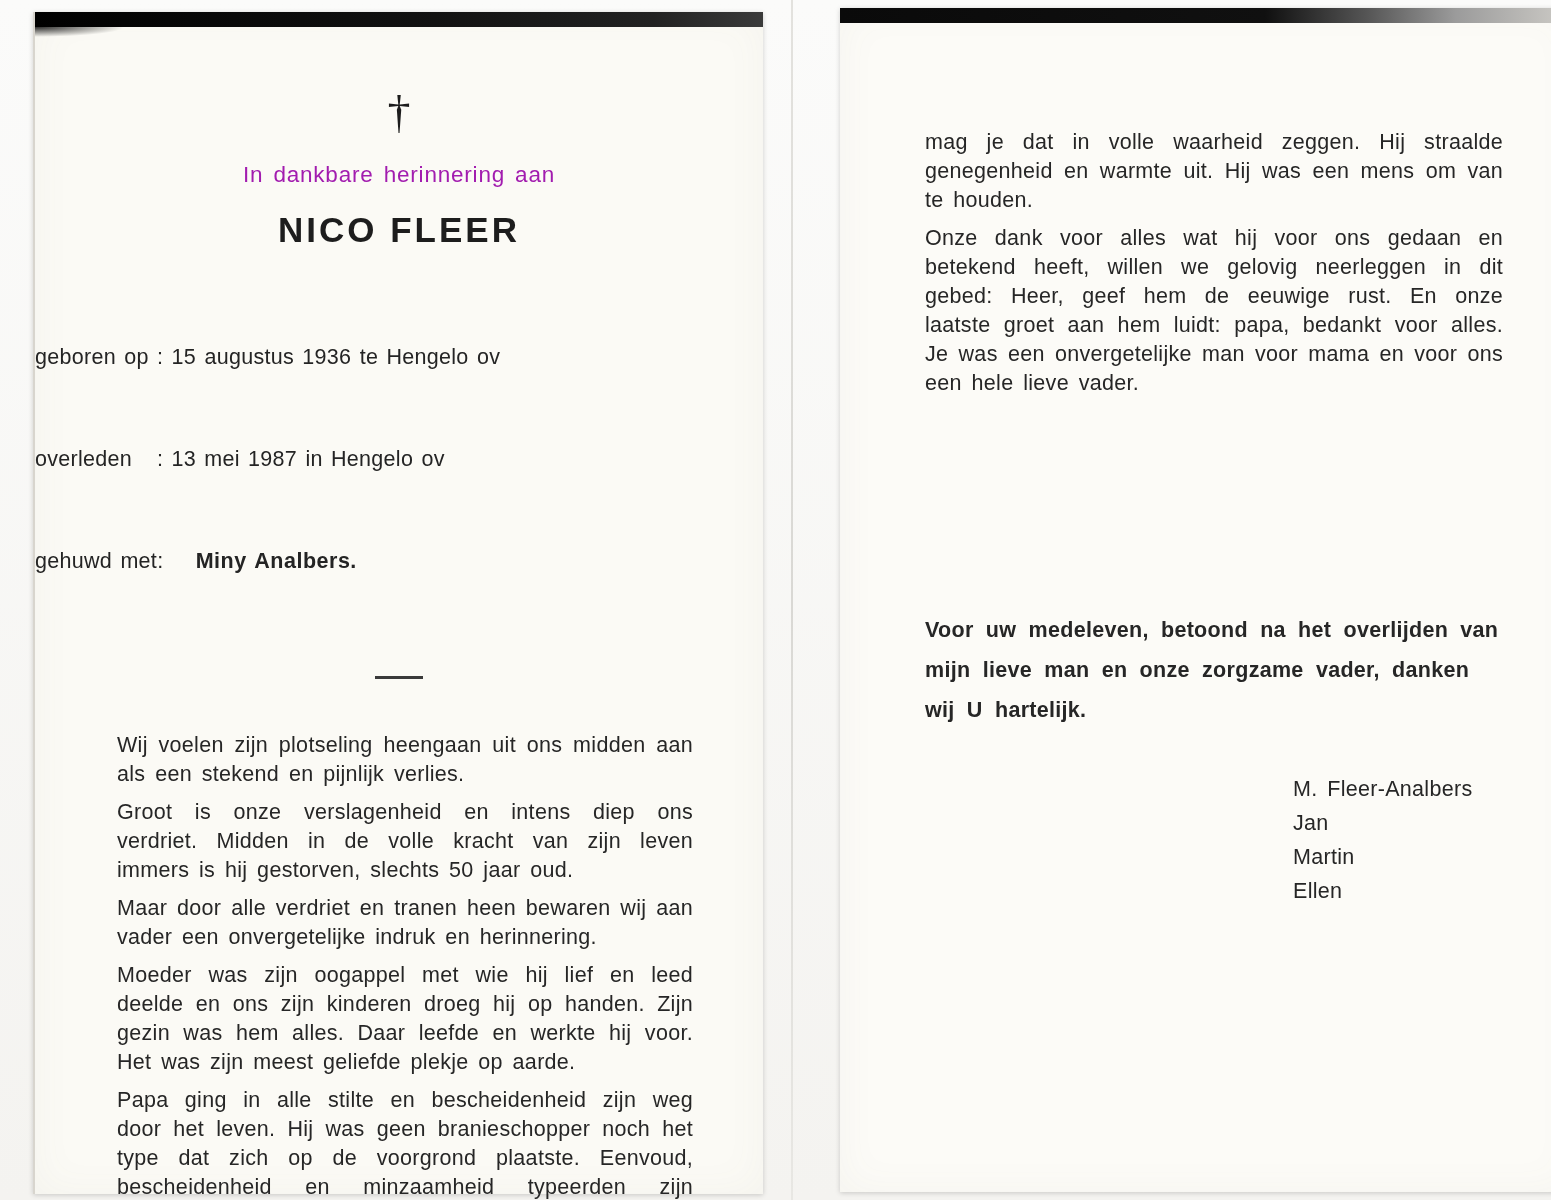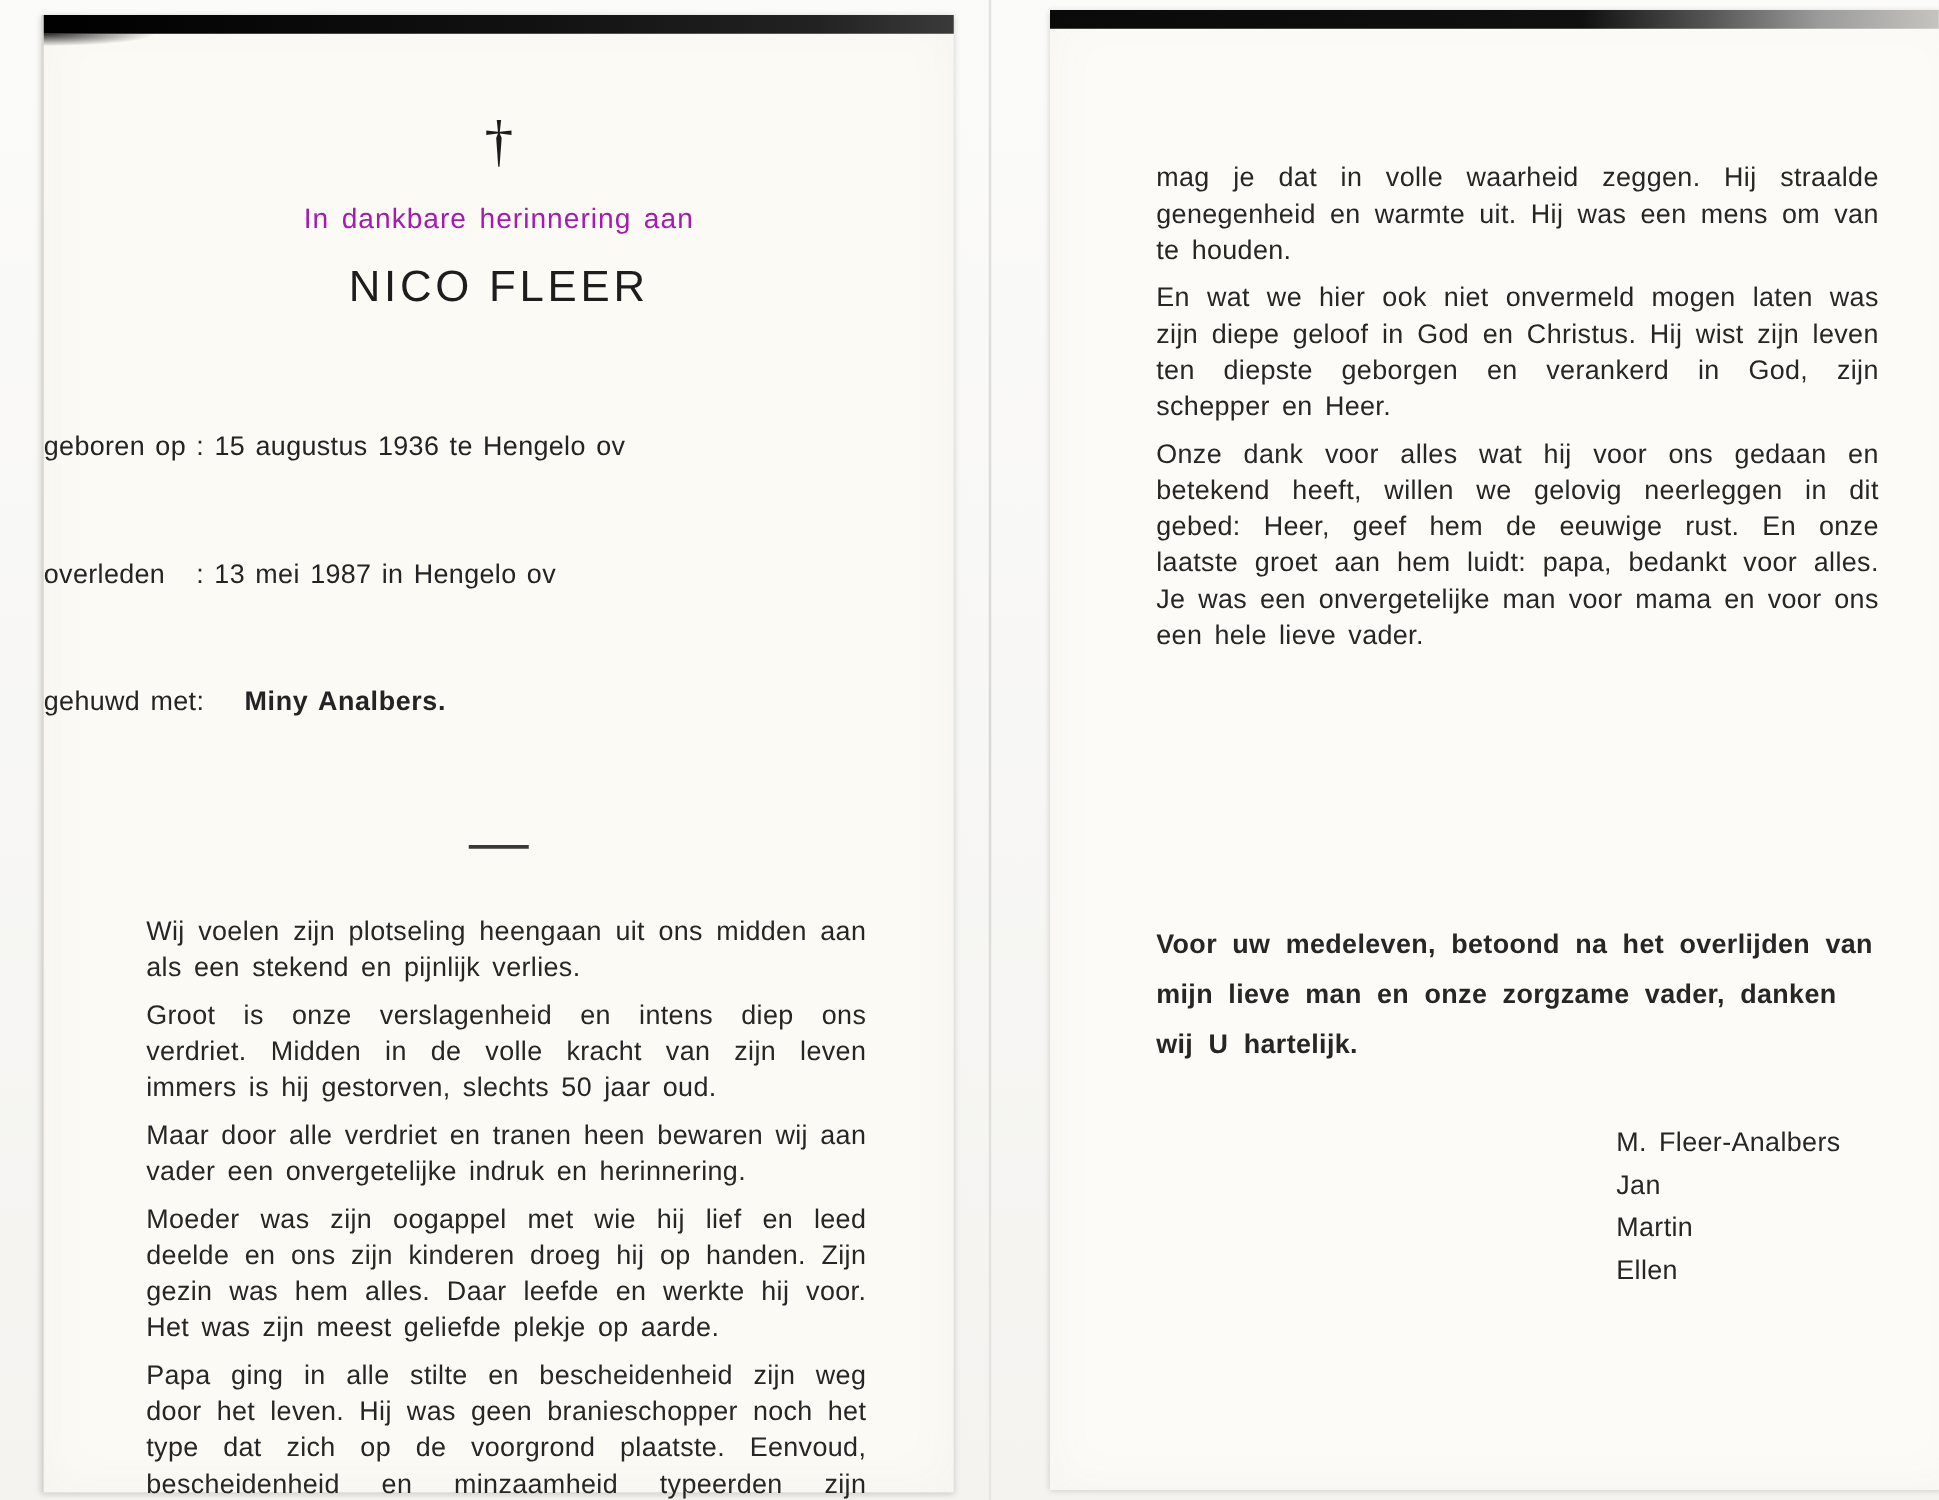--- a/index.html
+++ b/index.html
@@ -82,21 +82,21 @@
   .dedication {
     margin: 26px 0 0 0;
     font-size: 22.5px;
     letter-spacing: 0.8px;
     word-spacing: 3px;
     color: #a21caf;
   }
   .name {
     margin: 22px 0 0 0;
     font-size: 35px;
-    font-weight: normal;
+    font-weight: bold;
     letter-spacing: 3px;
     color: #1d1d1d;
   }
   .vitals {
     margin-top: 22px;
     text-align: left;
     font-size: 21.5px;
     line-height: 34px;
     letter-spacing: 0.3px;
     word-spacing: 2px;
@@ -175,21 +175,20 @@
       <p class="para">Papa ging in alle stilte en bescheidenheid zijn weg door het leven. Hij was geen branieschopper noch het type dat zich op de voorgrond plaatste. Eenvoud, bescheidenheid en minzaamheid typeerden zijn persoon. Juist daardoor was hij heel uitdrukkelijk in ons gezin aanwezig en was hij ook bij vele anderen zeer geliefd. Papa hield van de kleine dingen van het leven: van een ontluikende bloem of van een vogeltje dat even neerstreek in zijn tuin.</p>
 
     </div>
   </section>
 
   <section class="page page-right">
     <div class="scan-bar scan-bar-right"></div>
 
     <div class="body-text">
       <p class="para">mag je dat in volle waarheid zeggen. Hij straalde genegenheid en warmte uit. Hij was een mens om van te houden.</p>
-      <p class="para">En wat we hier ook niet onvermeld mogen laten was zijn diepe geloof in God en Christus. Hij wist zijn leven ten diepste geborgen en verankerd in God, zijn schepper en Heer.</p>
       <p class="para">Onze dank voor alles wat hij voor ons gedaan en betekend heeft, willen we gelovig neerleggen in dit gebed: Heer, geef hem de eeuwige rust. En onze laatste groet aan hem luidt: papa, bedankt voor alles. Je was een onvergetelijke man voor mama en voor ons een hele lieve vader.</p>
       <p class="para thanks">Voor uw medeleven, betoond na het overlijden van mijn lieve man en onze zorgzame vader, danken wij U hartelijk.</p>
 
       <div class="signatures">
         <p>M. Fleer-Analbers</p>
         <p>Jan</p>
         <p>Martin</p>
         <p>Ellen</p>
       </div>
     </div>

